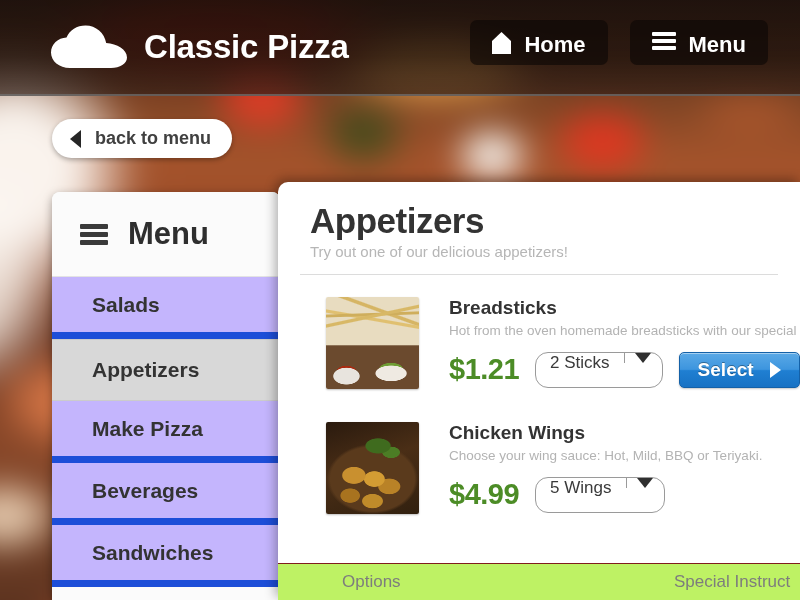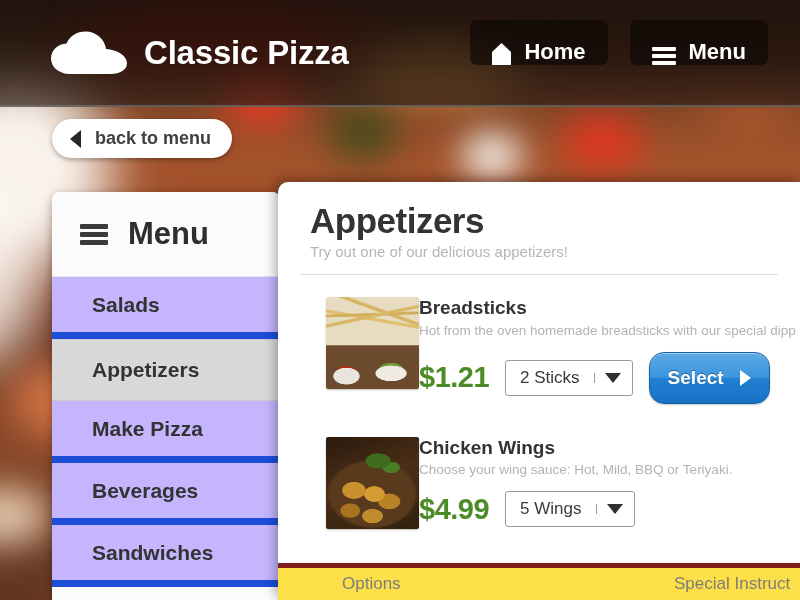--- a/index.html
+++ b/index.html
@@ -42,21 +42,21 @@
         #8e4526 42%,
         #6d3620 55%,
         #8a4829 70%,
         #6a3b24 86%,
         #4d2a1a 100%);
   }
 
   
   .topbar {
     position: absolute; left: 0; top: 0;
-    width: 800px; height: 107px;
+    width: 800px; height: 96px;
     background: linear-gradient(180deg, rgba(22,13,9,0.80) 0%, rgba(30,18,12,0.78) 60%, rgba(48,30,22,0.70) 100%);
     border-bottom: 2px solid rgba(150,150,150,0.55);
     display: flex; align-items: center;
   }
   .brand {
     display: flex; align-items: center;
     margin-left: 50px; gap: 16px;
   }
   .cloud-icon { width: 78px; height: 44px; display: block; }
   .brand-title {
@@ -64,23 +64,23 @@
     font-size: 33px;
     font-weight: bold;
     letter-spacing: -0.2px;
     white-space: nowrap;
   }
   .nav {
     position: absolute; right: 32px; top: 20px;
     display: flex; gap: 22px;
   }
   .nav-btn {
-    display: flex; align-items: flex-end; gap: 13px;
+    display: flex; align-items: flex-start; gap: 13px;
     height: 45px;
-    padding: 0 22px;
+    padding: 12px 22px;
     border-radius: 7px;
     background: rgba(12,7,5,0.62);
     color: #ffffff;
     font-size: 22px;
     font-weight: bold;
     cursor: pointer;
     white-space: nowrap;
   }
   .home-glyph { width: 19px; height: 22px; display: block; }
   .burger-glyph { width: 24px; height: 18px; display: flex; flex-direction: column; justify-content: space-between; }
@@ -157,21 +157,21 @@
   }
   .mp-sub {
     font-size: 15px; color: #b6b6b6; margin-top: 3px;
   }
   .mp-rule {
     margin: 14px 22px 0 22px;
     height: 1px; background: #dcdcdc;
   }
   .mp-list { padding: 22px 0 0 48px; }
 
-  .item-row { display: flex; margin-bottom: 33px; }
+  .item-row { display: flex; gap: 30px; margin-bottom: 33px; }
   .item-thumb {
     width: 93px; height: 92px; flex: none;
     border-radius: 2px;
     box-shadow: 0 1px 2px rgba(0,0,0,0.25);
   }
   .thumb-breadsticks {
     background:
       radial-gradient(ellipse 22px 14px at 22% 86%, #e8e4de 0 58%, rgba(0,0,0,0) 62%),
       radial-gradient(ellipse 14px 7px at 22% 80%, #a82a10 0 65%, rgba(0,0,0,0) 70%),
       radial-gradient(ellipse 26px 13px at 70% 83%, #efeae2 0 58%, rgba(0,0,0,0) 62%),
@@ -202,24 +202,24 @@
   .item-desc {
     font-size: 13.5px; color: #b3b3b3; margin-top: 3px;
     white-space: nowrap;
   }
   .item-controls { display: flex; align-items: center; gap: 16px; margin-top: 14px; }
   .item-price {
     font-size: 29px; font-weight: bold; color: #4c8c26;
     letter-spacing: -0.5px;
   }
   .qty-select {
-    display: flex; align-items: center;
+    display: flex; align-items: flex-start;
     height: 36px;
     border: 1px solid #9a9a9a;
-    border-radius: 3px;
+    border-radius: 13px;
     background: #ffffff;
     cursor: pointer;
   }
   .qty-value {
     display: flex; align-items: center;
     padding: 0 14px;
     font-size: 17px; color: #3a3a3a;
     white-space: nowrap;
   }
   .qty-arrow {
@@ -228,23 +228,23 @@
     display: flex; align-items: center; justify-content: center;
   }
   .qty-arrow span {
     width: 0; height: 0;
     border-left: 8px solid transparent;
     border-right: 8px solid transparent;
     border-top: 10px solid #2f2f2f;
   }
   .select-btn {
     display: flex; align-items: center; gap: 16px;
-    height: 52px;
+    height: 36px;
     padding: 0 18px;
-    border-radius: 15px;
+    border-radius: 5px;
     background: linear-gradient(180deg, #5aa9e6 0%, #3d95de 48%, #1f7fd2 52%, #1872c4 100%);
     border: 1px solid #1461a8;
     box-shadow: inset 0 1px 0 rgba(255,255,255,0.45), 0 1px 2px rgba(0,0,0,0.22);
     color: #ffffff;
     font-size: 19px; font-weight: bold;
     text-shadow: 0 -1px 0 rgba(0,0,0,0.35);
     cursor: pointer;
     white-space: nowrap;
     text-align: center;
   }
@@ -252,22 +252,22 @@
     width: 0; height: 0;
     border-top: 8px solid transparent;
     border-bottom: 8px solid transparent;
     border-left: 11px solid #ffffff;
   }
 
   
   .options-bar {
     position: absolute; left: 0; right: 0; bottom: 0;
     height: 37px;
-    background: #fde047;
-    border-top: 5px solid #7f1d1d;
+    background: #bef264;
+    border-top: 1px solid #7f1d1d;
     display: flex; align-items: center;
   }
   .opt-left {
     margin-left: 64px;
     font-size: 17px; color: #7d7d7d;
   }
   .opt-right {
     position: absolute; left: 396px;
     font-size: 17px; color: #7d7d7d;
     white-space: nowrap;

